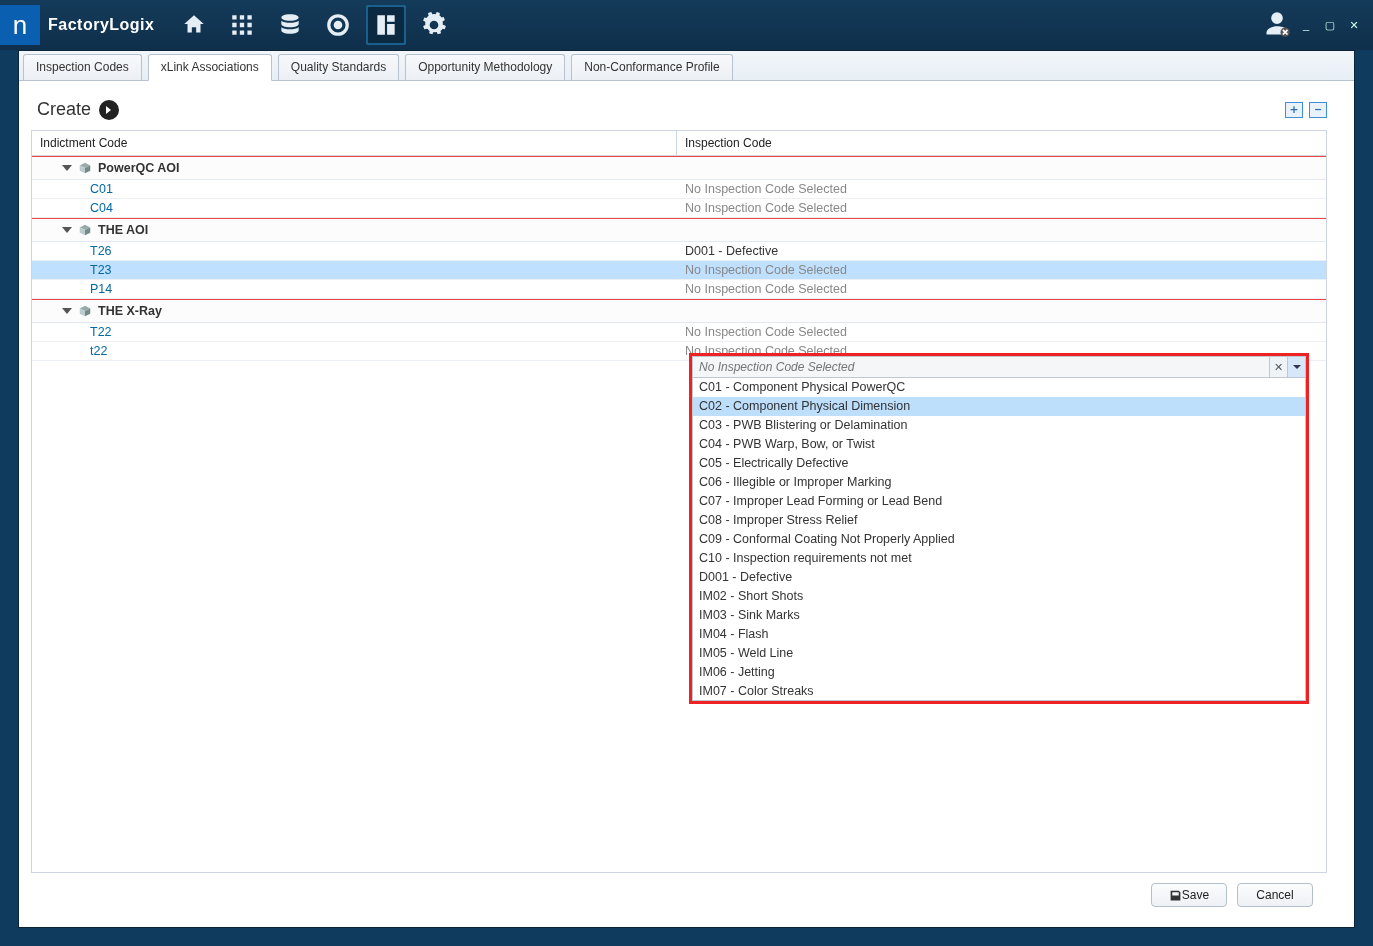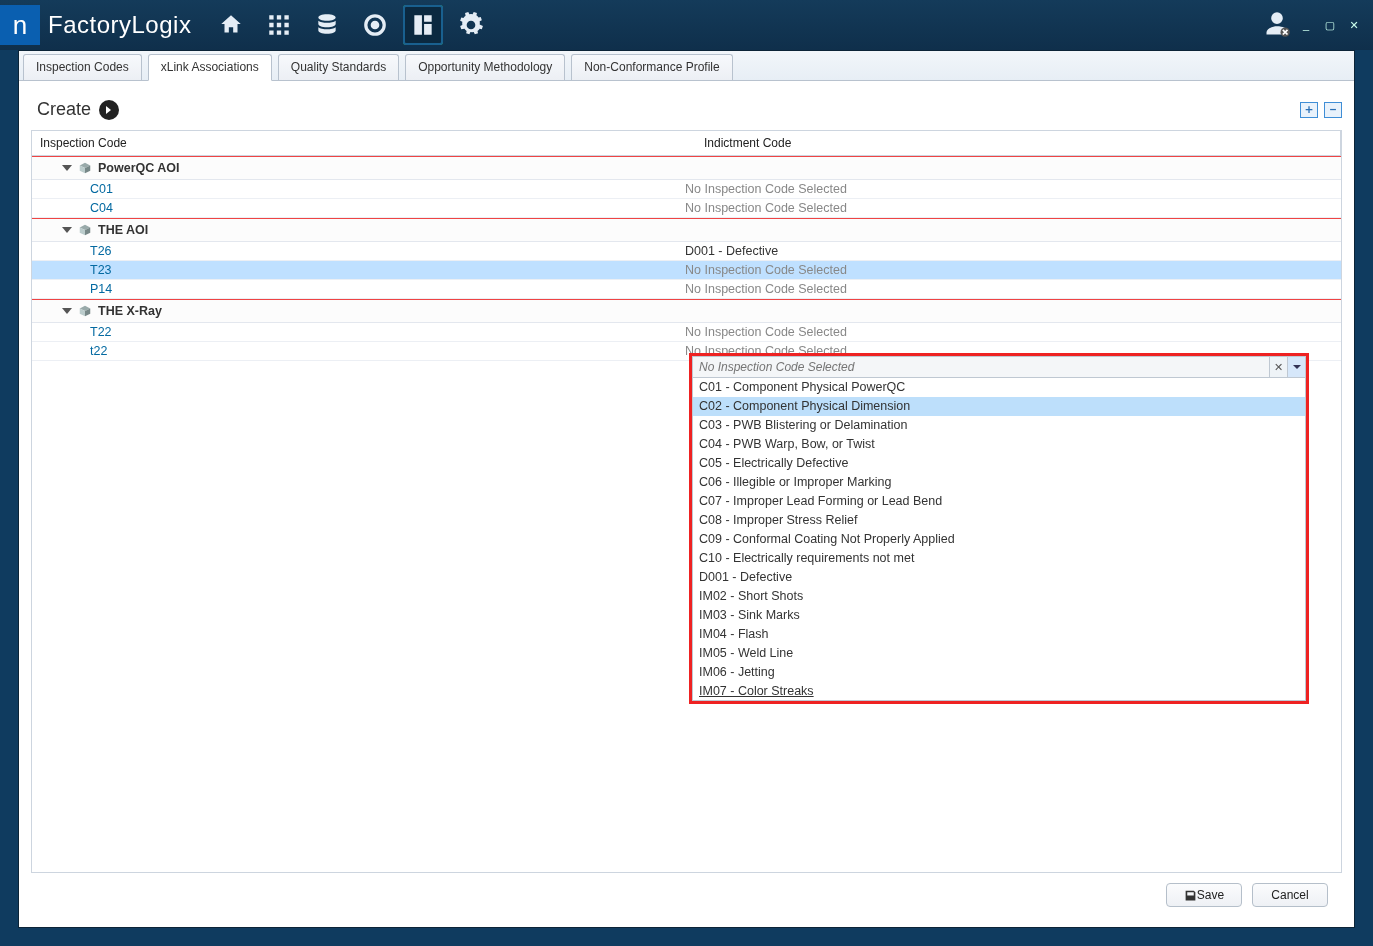--- a/index.html
+++ b/index.html
@@ -20,21 +20,21 @@
     padding: 0 10px 0 0;
     color: #fff;
   }
   .app-logo {
     width: 40px; height: 40px;
     background: #0a5fb0;
     margin-right: 8px;
     display:flex;align-items:center;justify-content:center;
     font-size:26px;font-weight:300;color:#fff;
   }
-  .app-name { font-size: 24px; font-weight: 400; letter-spacing: .5px; margin-right: 20px; white-space:nowrap;text-align:center;}
+  .app-name { font-size: 16px; font-weight: 700; letter-spacing: .5px; margin-right: 20px; white-space:nowrap;text-align:center;}
   .tb-icons { display:flex; align-items:center; gap:8px; }
   .tb-icon {
     width:40px;height:40px;display:flex;align-items:center;justify-content:center;
     color:#cfe2f3;cursor:pointer;border-radius:3px;
   }
   .tb-icon.active { background:#0b2940; box-shadow: inset 0 0 0 1px #3a6; outline:2px solid #19608f; outline-offset:-2px;}
   .tb-icon svg { width:26px;height:26px;fill:#e5edf5; }
   .tb-right { margin-left:auto; display:flex; align-items:center; gap:6px; }
   .win-btn { width:18px;height:18px;display:flex;align-items:center;justify-content:center;color:#cfe;cursor:pointer;font-size:11px;}
   .user-icon svg{width:28px;height:28px;fill:#e5edf5;}
@@ -65,21 +65,21 @@
     position:relative;
   }
   .tab.active {
     background:#fff;
     border-bottom:1px solid #fff;
     margin-bottom:-1px;
     z-index:2;
   }
   .content {
     flex:1;
-    padding:14px 12px 10px 12px;
+    padding:14px 27px 10px 12px;
     display:flex; flex-direction:column;
     position:relative;
   }
   .toolbar-row {
     display:flex; align-items:center;
     margin-bottom:6px;
   }
   .create-btn {
     display:flex; align-items:center; gap:8px;
     font-size:18px; color:#333; cursor:pointer;
@@ -181,21 +181,21 @@
     max-height:340px;
     overflow-y:auto;
     overflow-x:hidden;
   }
   .dd-item {
     padding:2px 6px;
     font-size:12.5px;color:#333;border-bottom:1px solid transparent;
     cursor:pointer;white-space:nowrap;
   }
   .dd-item.highlight { background:#bddffb; }
-  .dd-item:last-child{border-bottom:none;text-decoration:underline;}
+  .dd-item:last-child{border-bottom:none;}
   
   .box3d svg{width:14px;height:14px;}
 </style>
 </head>
 <body>
 
 <div class="titlebar">
   <div class="app-logo">n</div>
   <div class="app-name">FactoryLogix</div>
   <div class="tb-icons">
@@ -261,22 +261,22 @@
         </span>
       </div>
       <div class="tool-right">
         <div class="mini-btn" title="Expand">＋</div>
         <div class="mini-btn" title="Collapse">－</div>
       </div>
     </div>
 
     <div class="grid">
       <div class="grid-head">
+        <div class="col col-ind">Indictment Code</div>
         <div class="col col-insp">Inspection Code</div>
-        <div class="col col-ind">Indictment Code</div>
       </div>
       <div class="grid-body" id="gridbody">
           <div class="group-row">
             <span class="tri"></span>
             <span class="box3d"><svg viewBox="0 0 16 16">
                 <path fill="#9aa" d="M2 5l6-3 6 3-6 3z"></path>
                 <path fill="#bcc" d="M2 5v6l6 3V8z"></path>
                 <path fill="#788" d="M14 5v6l-6 3V8z"></path>
               </svg></span>
             <span>PowerQC AOI</span>
@@ -355,21 +355,21 @@
       <div class="dd-list" id="ddlist">
           <div class="dd-item">C01 - Component Physical PowerQC</div>
           <div class="dd-item highlight">C02 - Component Physical Dimension</div>
           <div class="dd-item">C03 - PWB Blistering or Delamination</div>
           <div class="dd-item">C04 - PWB Warp, Bow, or Twist</div>
           <div class="dd-item">C05 - Electrically Defective</div>
           <div class="dd-item">C06 - Illegible or Improper Marking</div>
           <div class="dd-item">C07 - Improper Lead Forming or Lead Bend</div>
           <div class="dd-item">C08 - Improper Stress Relief</div>
           <div class="dd-item">C09 - Conformal Coating Not Properly Applied</div>
-          <div class="dd-item">C10 - Electrically requirements not met</div>
+          <div class="dd-item">C10 - Inspection requirements not met</div>
           <div class="dd-item">D001 - Defective</div>
           <div class="dd-item">IM02 - Short Shots</div>
           <div class="dd-item">IM03 - Sink Marks</div>
           <div class="dd-item">IM04 - Flash</div>
           <div class="dd-item">IM05 - Weld Line</div>
           <div class="dd-item">IM06 - Jetting</div>
           <div class="dd-item">IM07 - Color Streaks</div>
         </div>
     </div>
 

